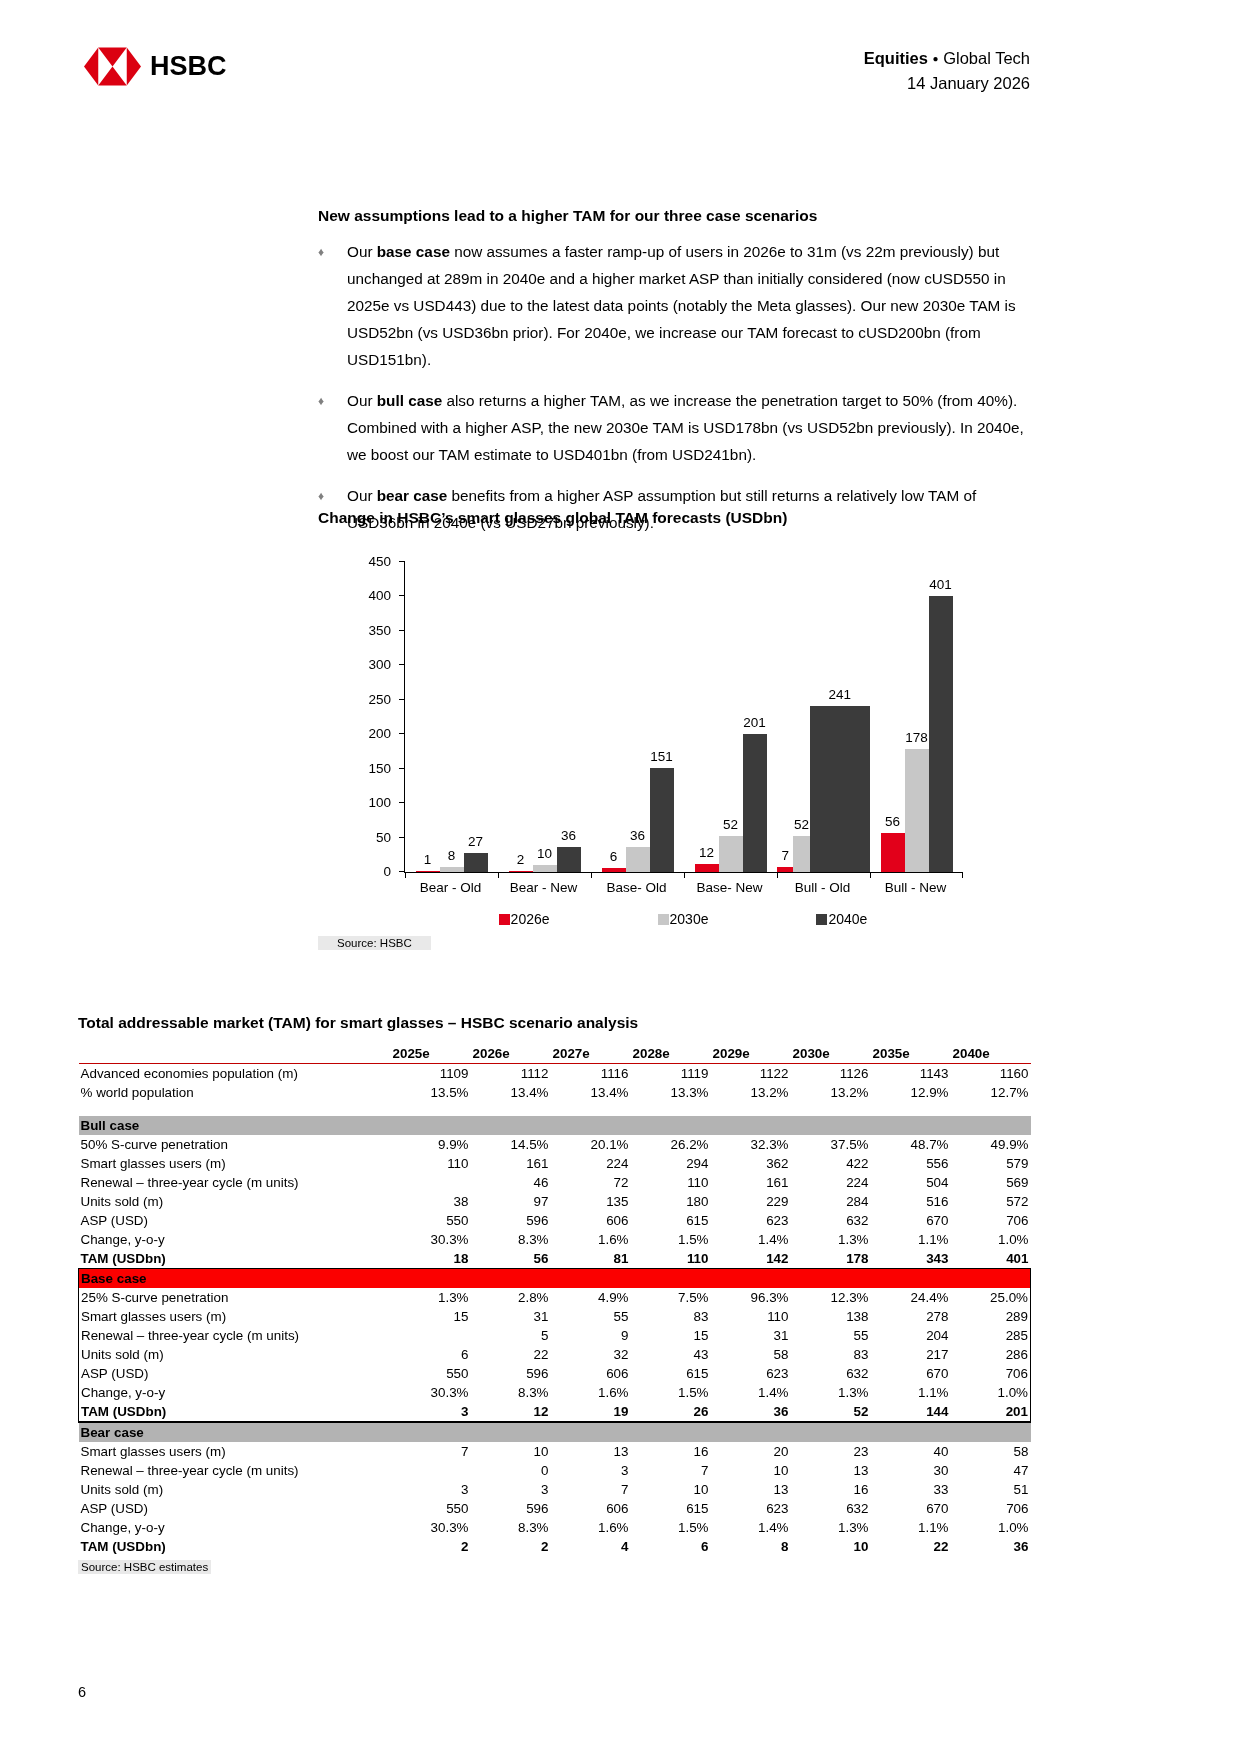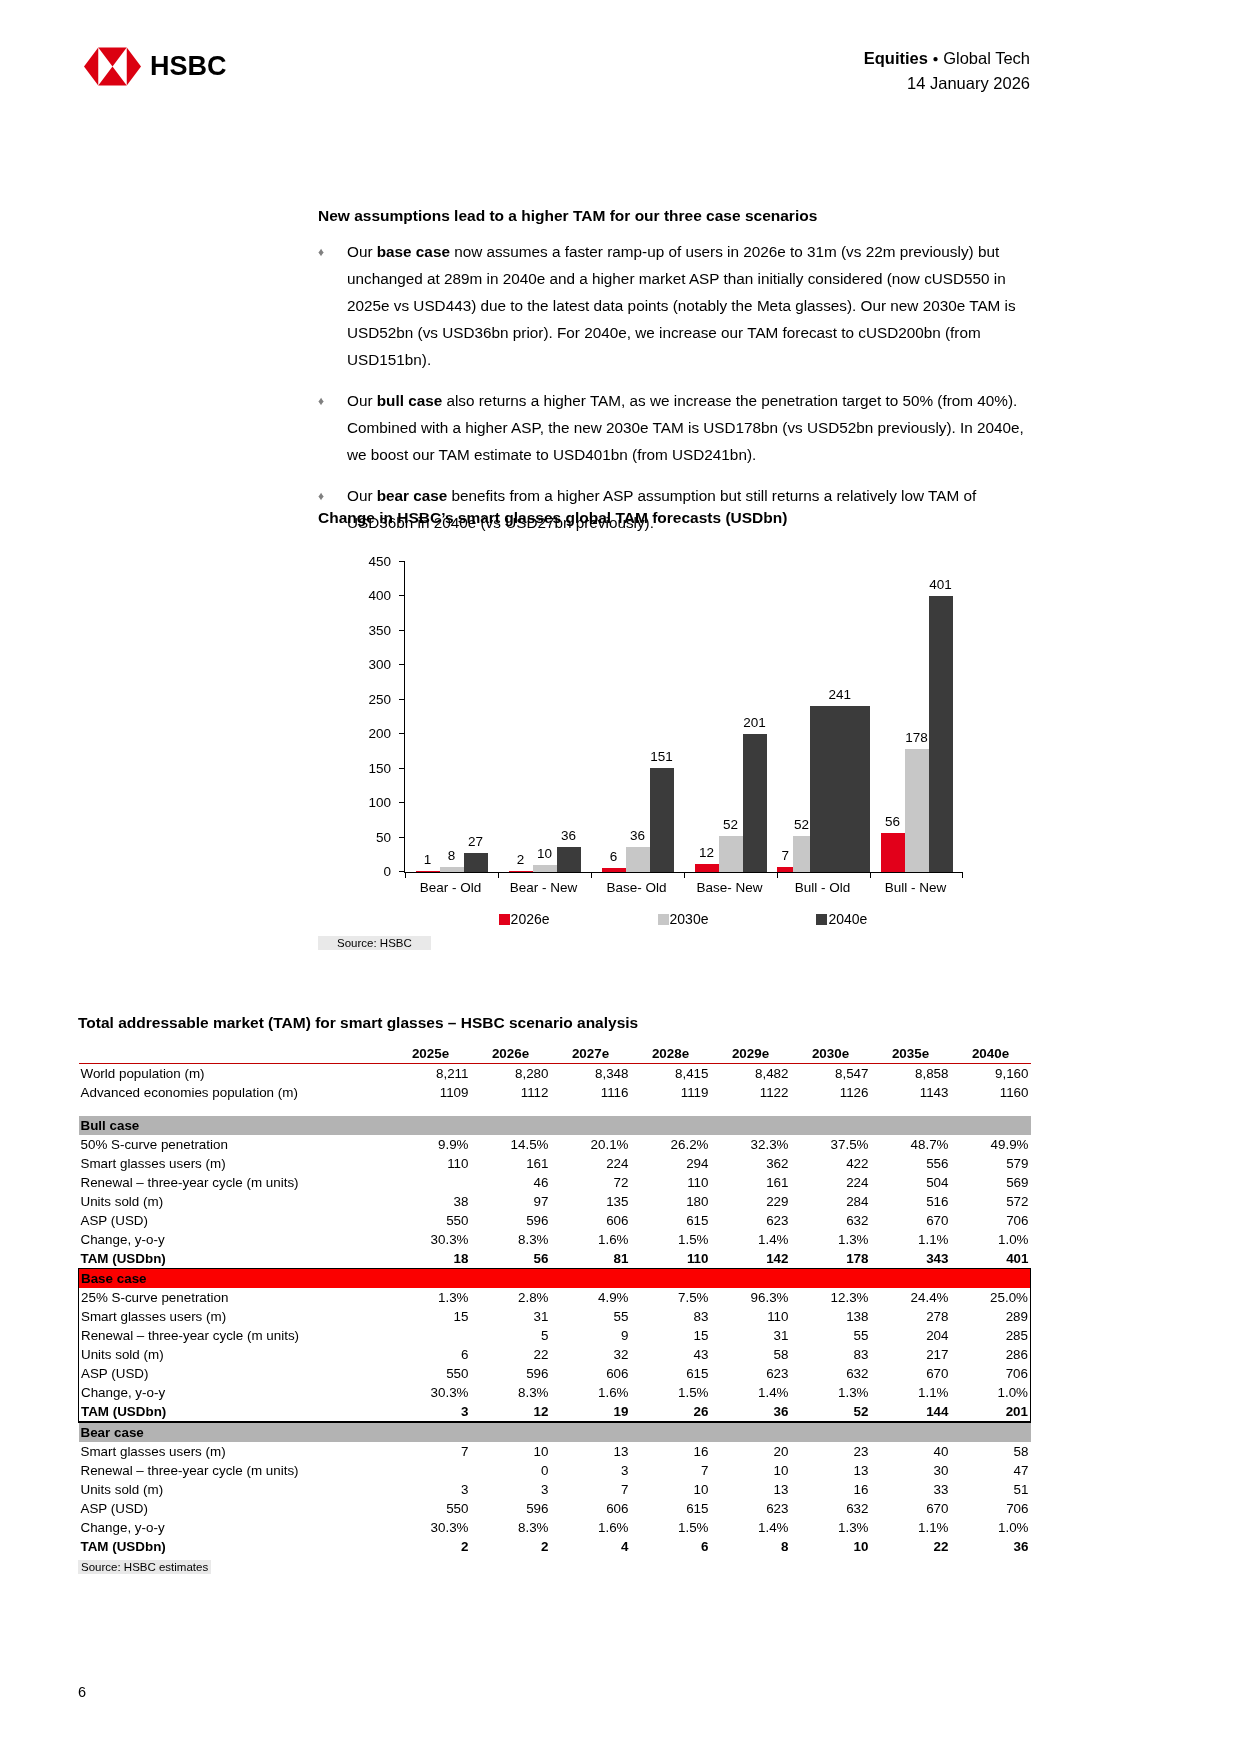--- a/index.html
+++ b/index.html
@@ -37,21 +37,21 @@
   .legend{margin-left:86px;width:558px;display:flex;justify-content:center;gap:108px;margin-top:16px;font-size:14px;}
   .legend-item{display:flex;align-items:center;}
   .swatch{width:11px;height:11px;display:inline-block;margin-right:1px;}
   .chart-source{position:absolute;left:318px;top:936px;font-size:11.5px;background:#E9E9E9;padding:1px 19px;}
 
   
   .table-block{position:absolute;left:78px;top:1014px;width:952px;}
   .table-title{font-size:15.5px;font-weight:bold;margin-bottom:12px;}
   table{border-collapse:collapse;table-layout:fixed;width:952px;font-size:13.4px;}
   th,td{padding:2px;white-space:nowrap;vertical-align:bottom;}
-  thead th{border-bottom:1.6px solid #C00000;font-weight:bold;text-align:center;}
+  thead th{border-bottom:1.6px solid #C00000;font-weight:bold;text-align:left;}
   thead th.lbl{text-align:left;}
   td.lbl{text-align:left;}
   td.num{text-align:right;}
   tr.gap td{height:14px;padding:0;}
   tr.band td{font-weight:bold;}
   tr.rowbold td{font-weight:bold;}
   tr.boxed td:first-child{border-left:1.2px solid #000;}
   tr.boxed td:last-child{border-right:1.2px solid #000;}
   tr.box-top td{border-top:1.2px solid #000;}
   tr.box-bottom td{border-bottom:2px solid #000;}
@@ -236,40 +236,40 @@
             <th>2027e</th>
             <th>2028e</th>
             <th>2029e</th>
             <th>2030e</th>
             <th>2035e</th>
             <th>2040e</th>
           </tr>
         </thead>
       <tbody>
           <tr>
-            <td class="lbl">World population (m)</td>
-            <td class="num">8,211</td>
-            <td class="num">8,280</td>
-            <td class="num">8,348</td>
-            <td class="num">8,415</td>
-            <td class="num">8,482</td>
-            <td class="num">8,547</td>
-            <td class="num">8,858</td>
-            <td class="num">9,160</td>
-          </tr>
-          <tr>
             <td class="lbl">Advanced economies population (m)</td>
             <td class="num">1109</td>
             <td class="num">1112</td>
             <td class="num">1116</td>
             <td class="num">1119</td>
             <td class="num">1122</td>
             <td class="num">1126</td>
             <td class="num">1143</td>
             <td class="num">1160</td>
+          </tr>
+          <tr>
+            <td class="lbl">% world population</td>
+            <td class="num">13.5%</td>
+            <td class="num">13.4%</td>
+            <td class="num">13.4%</td>
+            <td class="num">13.3%</td>
+            <td class="num">13.2%</td>
+            <td class="num">13.2%</td>
+            <td class="num">12.9%</td>
+            <td class="num">12.7%</td>
           </tr>
           <tr class="gap">
             <td colspan="9"></td>
           </tr>
           <tr class="band">
             <td colspan="9" style="background: rgb(179, 179, 179); color: rgb(0, 0, 0);">Bull case</td>
           </tr>
           <tr>
             <td class="lbl">50% S-curve penetration</td>
             <td class="num">9.9%</td>

